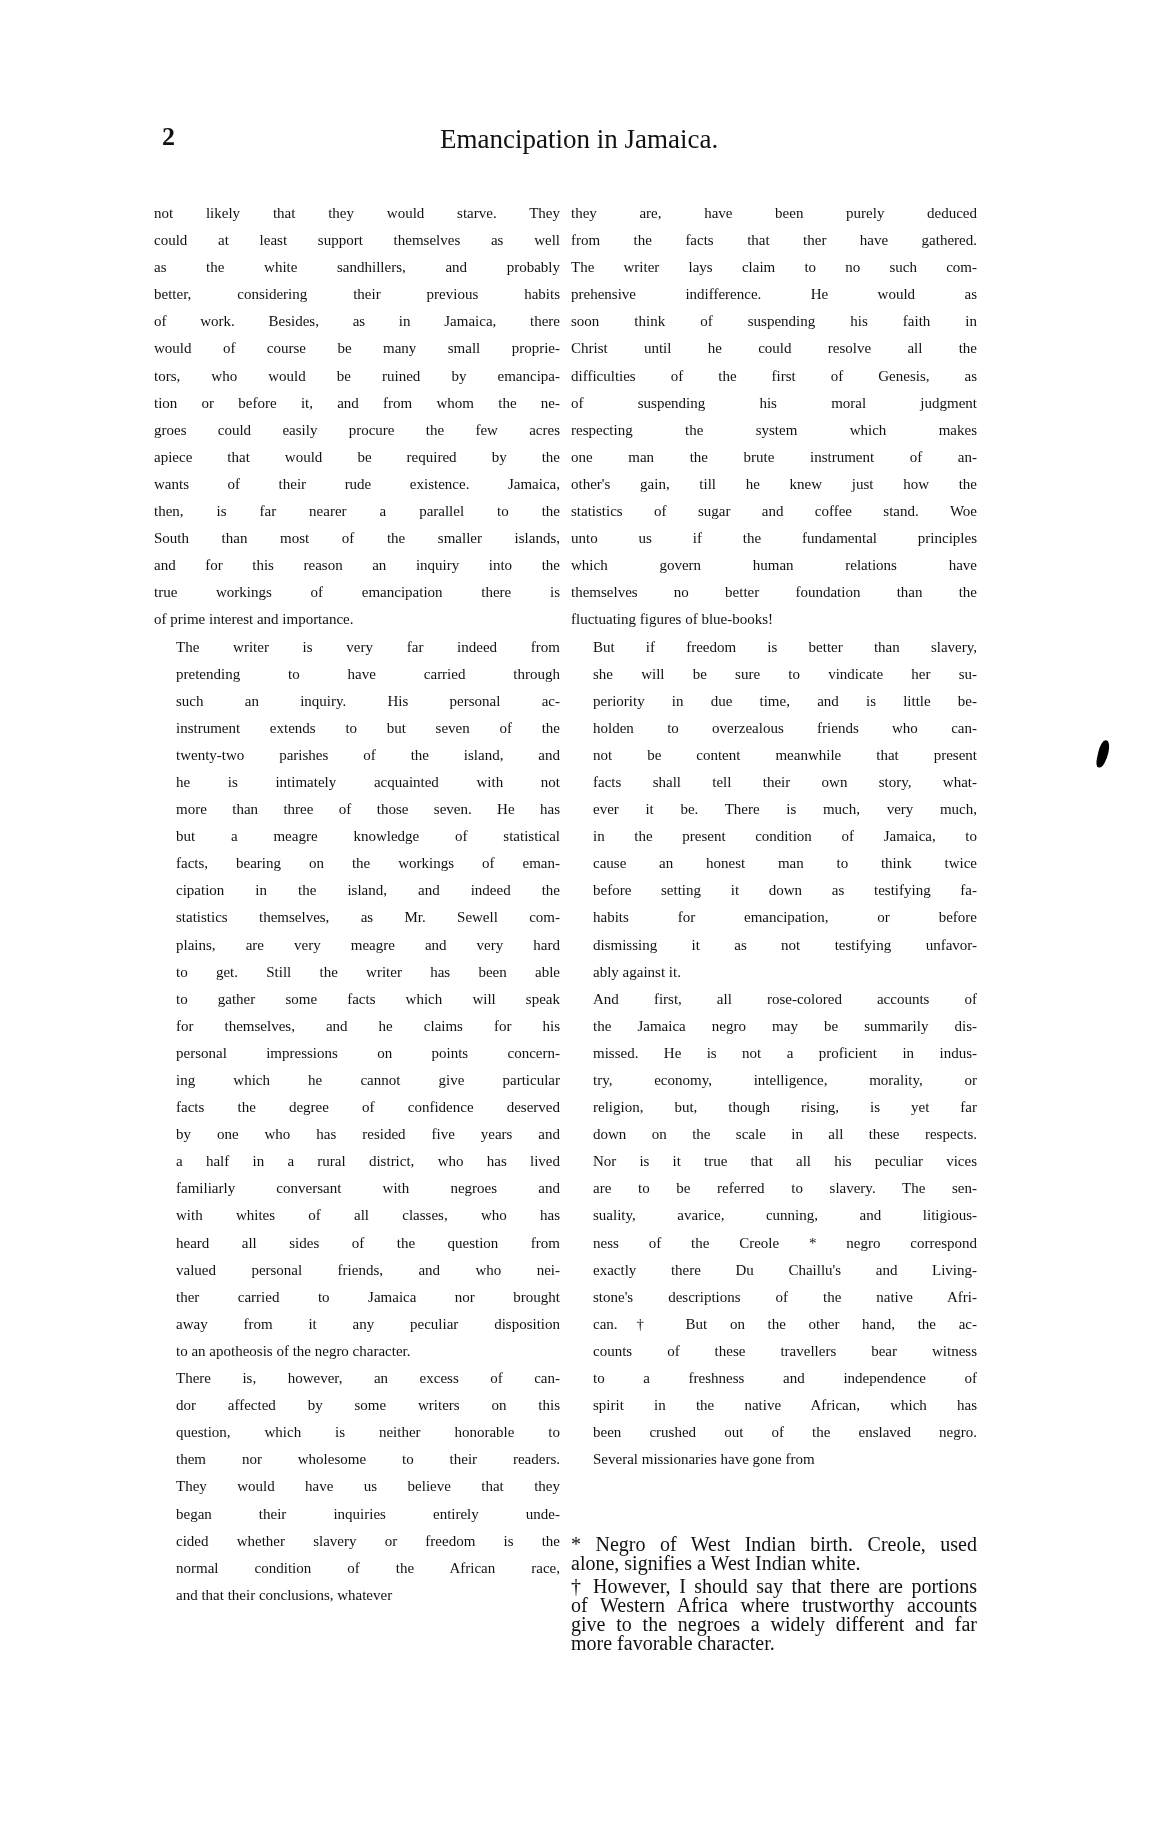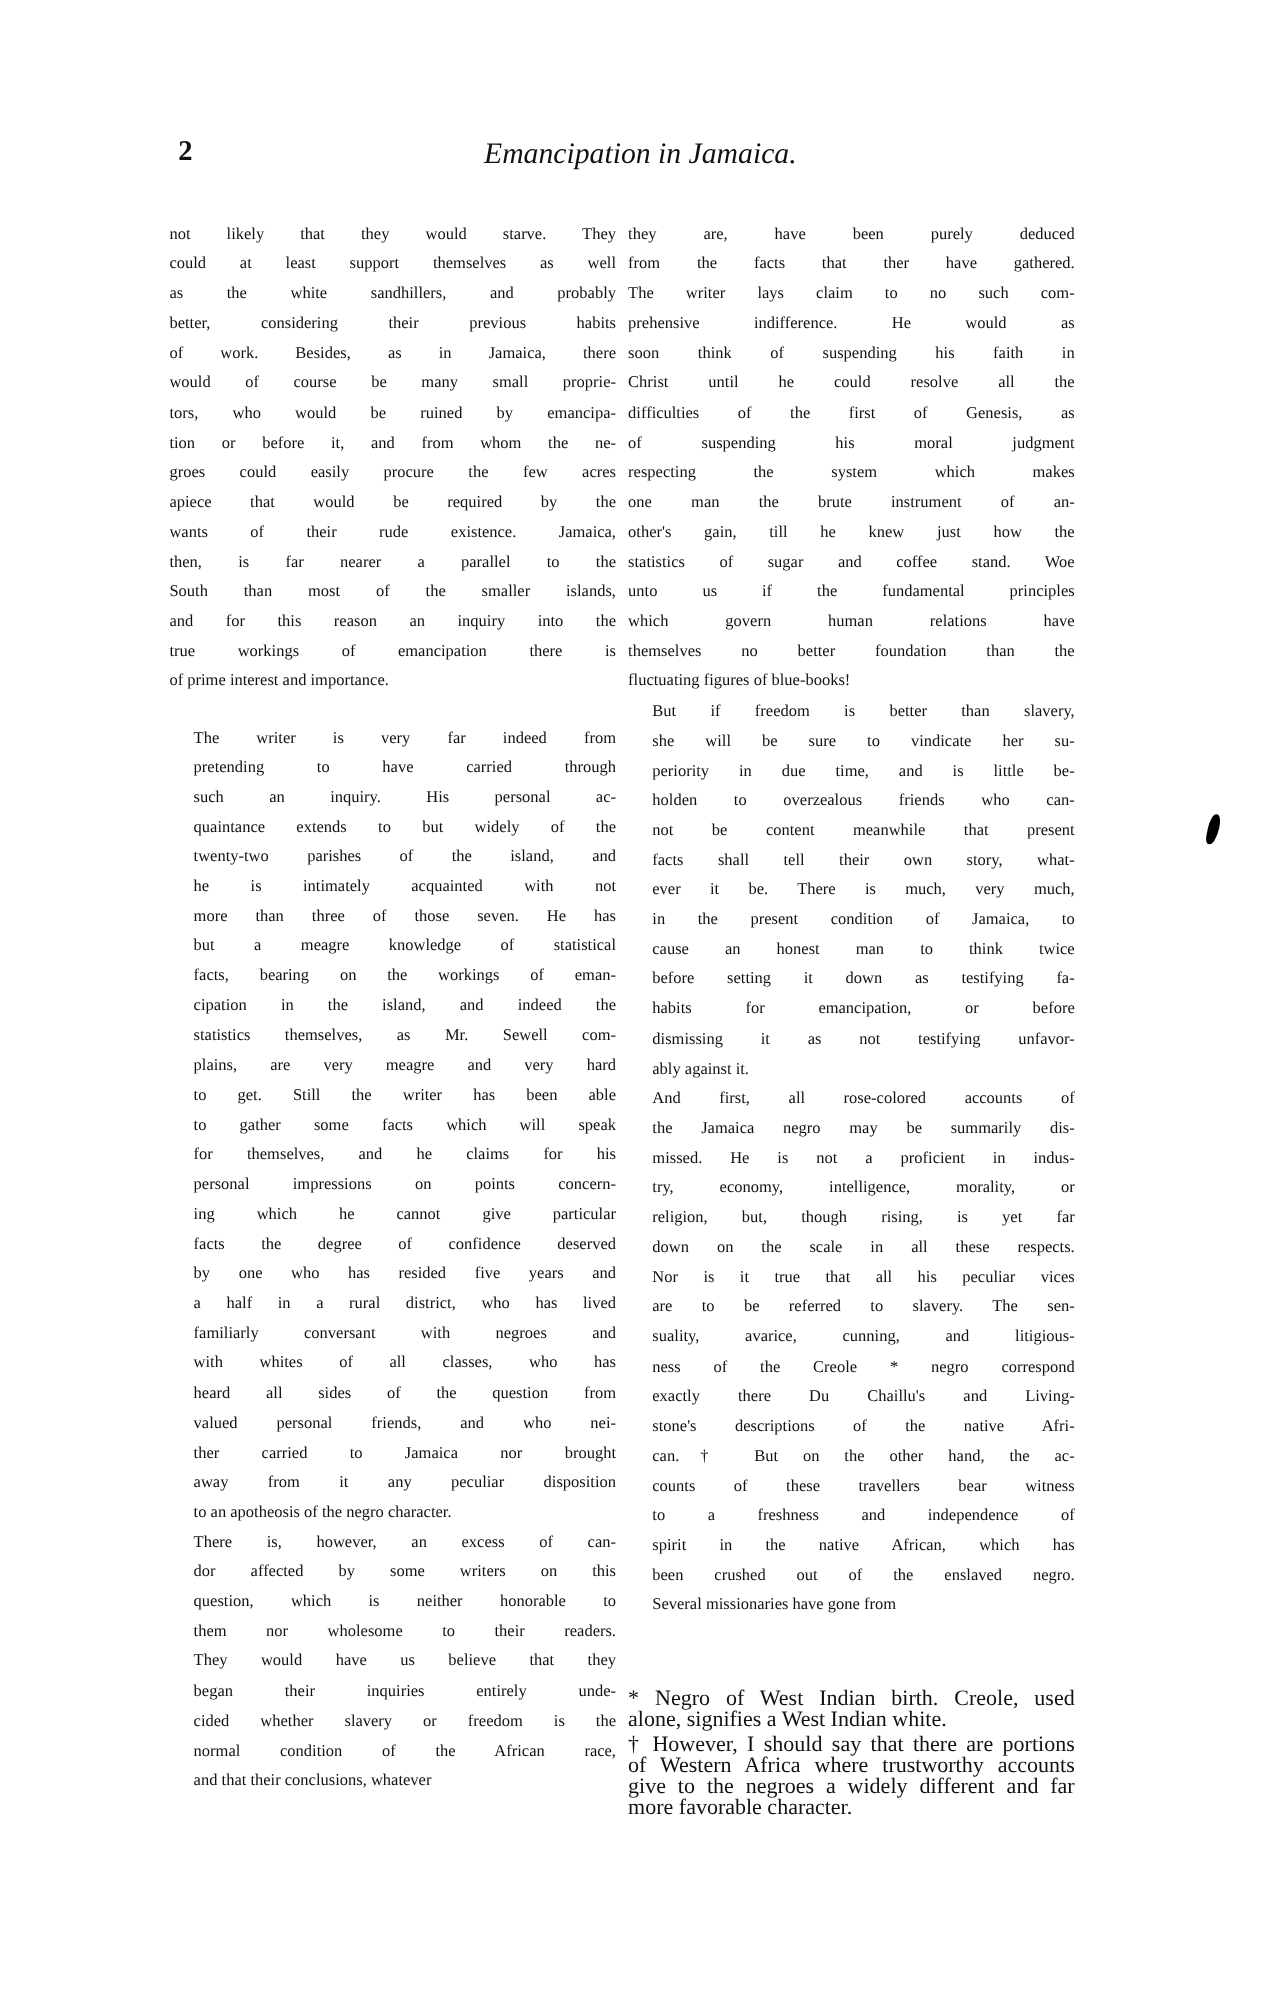--- a/index.html
+++ b/index.html
@@ -1,18 +1,18 @@
 <!DOCTYPE html>
 <html><head>
 <meta charset="utf-8">
 <style>
   html,body{margin:0;padding:0;background:#fff;}
   body{width:1152px;height:1825px;position:relative;overflow:hidden;font-family:"Liberation Serif","DejaVu Serif",serif;color:#111;}
   .pagenum{position:absolute;left:162px;top:122px;font-size:26px;font-weight:bold;}
-  .runhead{position:absolute;left:440px;top:124px;font-size:27px;font-style:italic;}
+  .runhead{position:absolute;left:440px;top:124px;font-size:27px;}
   .col{position:absolute;top:200px;width:406px;font-size:15px;line-height:27.1px;text-align:justify;}
   .col p{margin:0;}
   .col p.indent{text-indent:22px;}
   .left{left:154px;}
   .right{left:571px;}
   .line{display:block;white-space:nowrap;text-align:justify;text-align-last:justify;}
   .line.last{text-align-last:left;}
   .fn{position:absolute;left:571px;top:1535px;width:406px;font-size:20px;line-height:19px;}
   .fn .line{text-align-last:justify;}
   .fn .line.last{text-align-last:left;}
@@ -39,24 +39,24 @@
         <span class="line">groes could easily procure the few acres</span>
         <span class="line">apiece that would be required by the</span>
         <span class="line">wants of their rude existence. Jamaica,</span>
         <span class="line">then, is far nearer a parallel to the</span>
         <span class="line">South than most of the smaller islands,</span>
         <span class="line">and for this reason an inquiry into the</span>
         <span class="line">true workings of emancipation there is</span>
         <span class="line last">of prime interest and importance.</span>
       </p>
       <p class="indent">
-        <span class="line" style="text-indent: 22px; margin-top: 24px;">The writer is very far indeed from</span>
+        <span class="line" style="text-indent: 22px;">The writer is very far indeed from</span>
         <span class="line">pretending to have carried through</span>
         <span class="line">such an inquiry. His personal ac-</span>
-        <span class="line">quaintance extends to but widely of the</span>
+        <span class="line">instrument extends to but seven of the</span>
         <span class="line">twenty-two parishes of the island, and</span>
         <span class="line">he is intimately acquainted with not</span>
         <span class="line">more than three of those seven. He has</span>
         <span class="line">but a meagre knowledge of statistical</span>
         <span class="line">facts, bearing on the workings of eman-</span>
         <span class="line">cipation in the island, and indeed the</span>
         <span class="line">statistics themselves, as Mr. Sewell com-</span>
         <span class="line">plains, are very meagre and very hard</span>
         <span class="line">to get. Still the writer has been able</span>
         <span class="line">to gather some facts which will speak</span>

